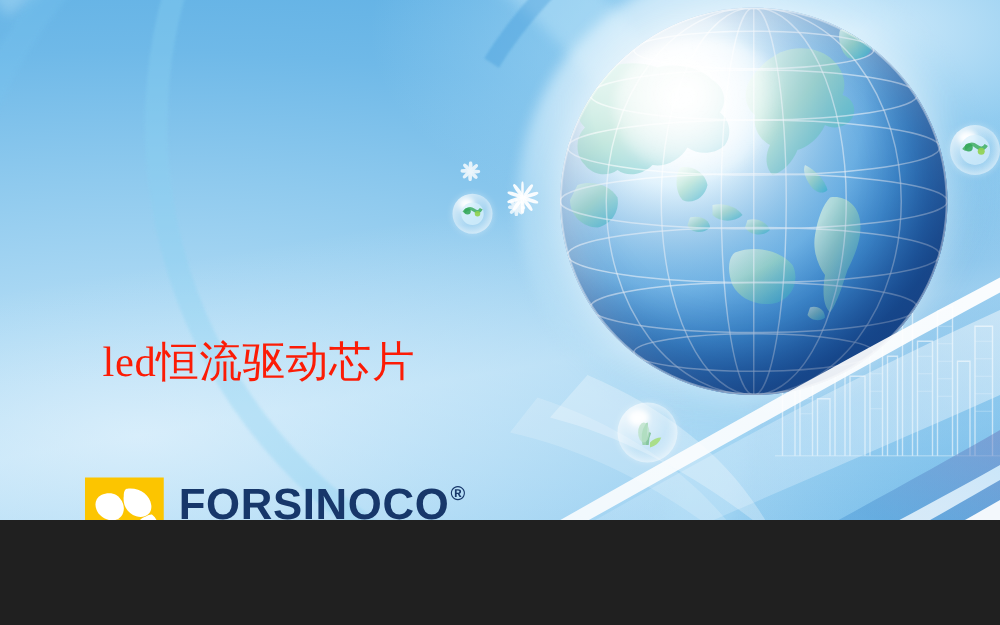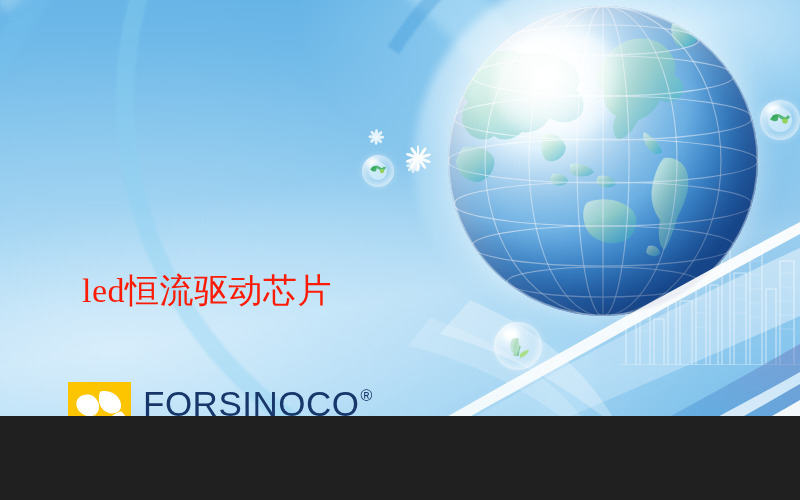--- a/index.html
+++ b/index.html
@@ -144,21 +144,21 @@
 
   
   #logo{position:absolute;left:68px;top:382px;display:flex;align-items:center;}
   #logo-mark{
     position:relative;width:63px;height:63px;
     background:#FCC500;flex:0 0 auto;
   }
   #logo-mark svg{position:absolute;inset:0;width:100%;height:100%;}
   #logo-text{margin-left:12px;line-height:1;}
   #brand{
-    color:#17376A;font-weight:normal;font-size:35px;letter-spacing:.5px;
+    color:#17376A;font-weight:bold;font-size:35px;letter-spacing:.5px;
     display:flex;align-items:flex-start;
   }
   #brand-reg{font-size:16px;line-height:1;margin-top:2px;margin-left:1px;}
   #tagline{
     color:#701a75;font-size:16.5px;margin-top:3px;letter-spacing:.1px;
   }
 </style>
 </head>
 <body>
 

